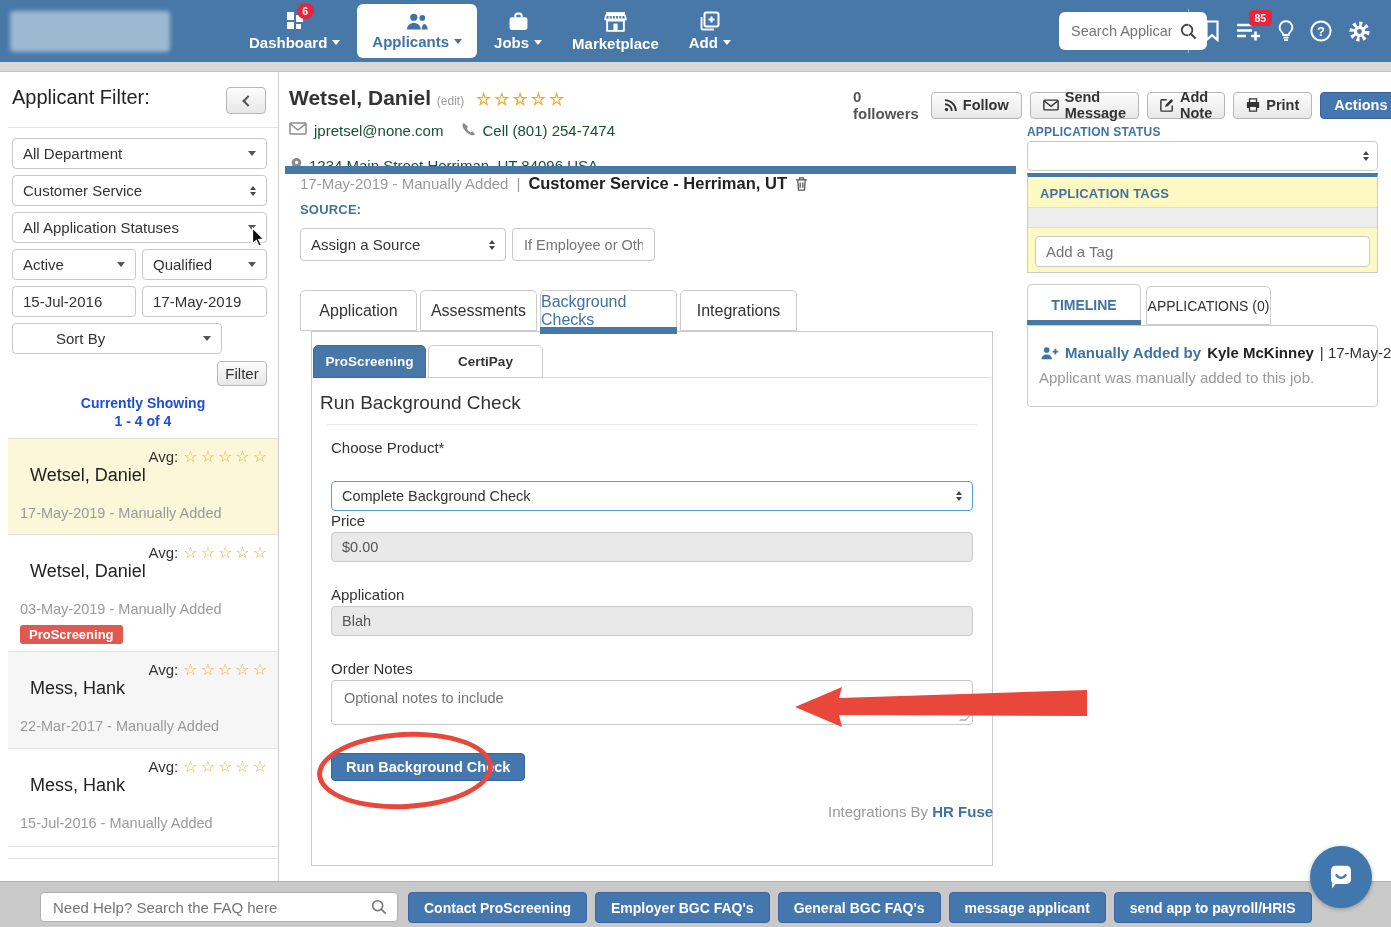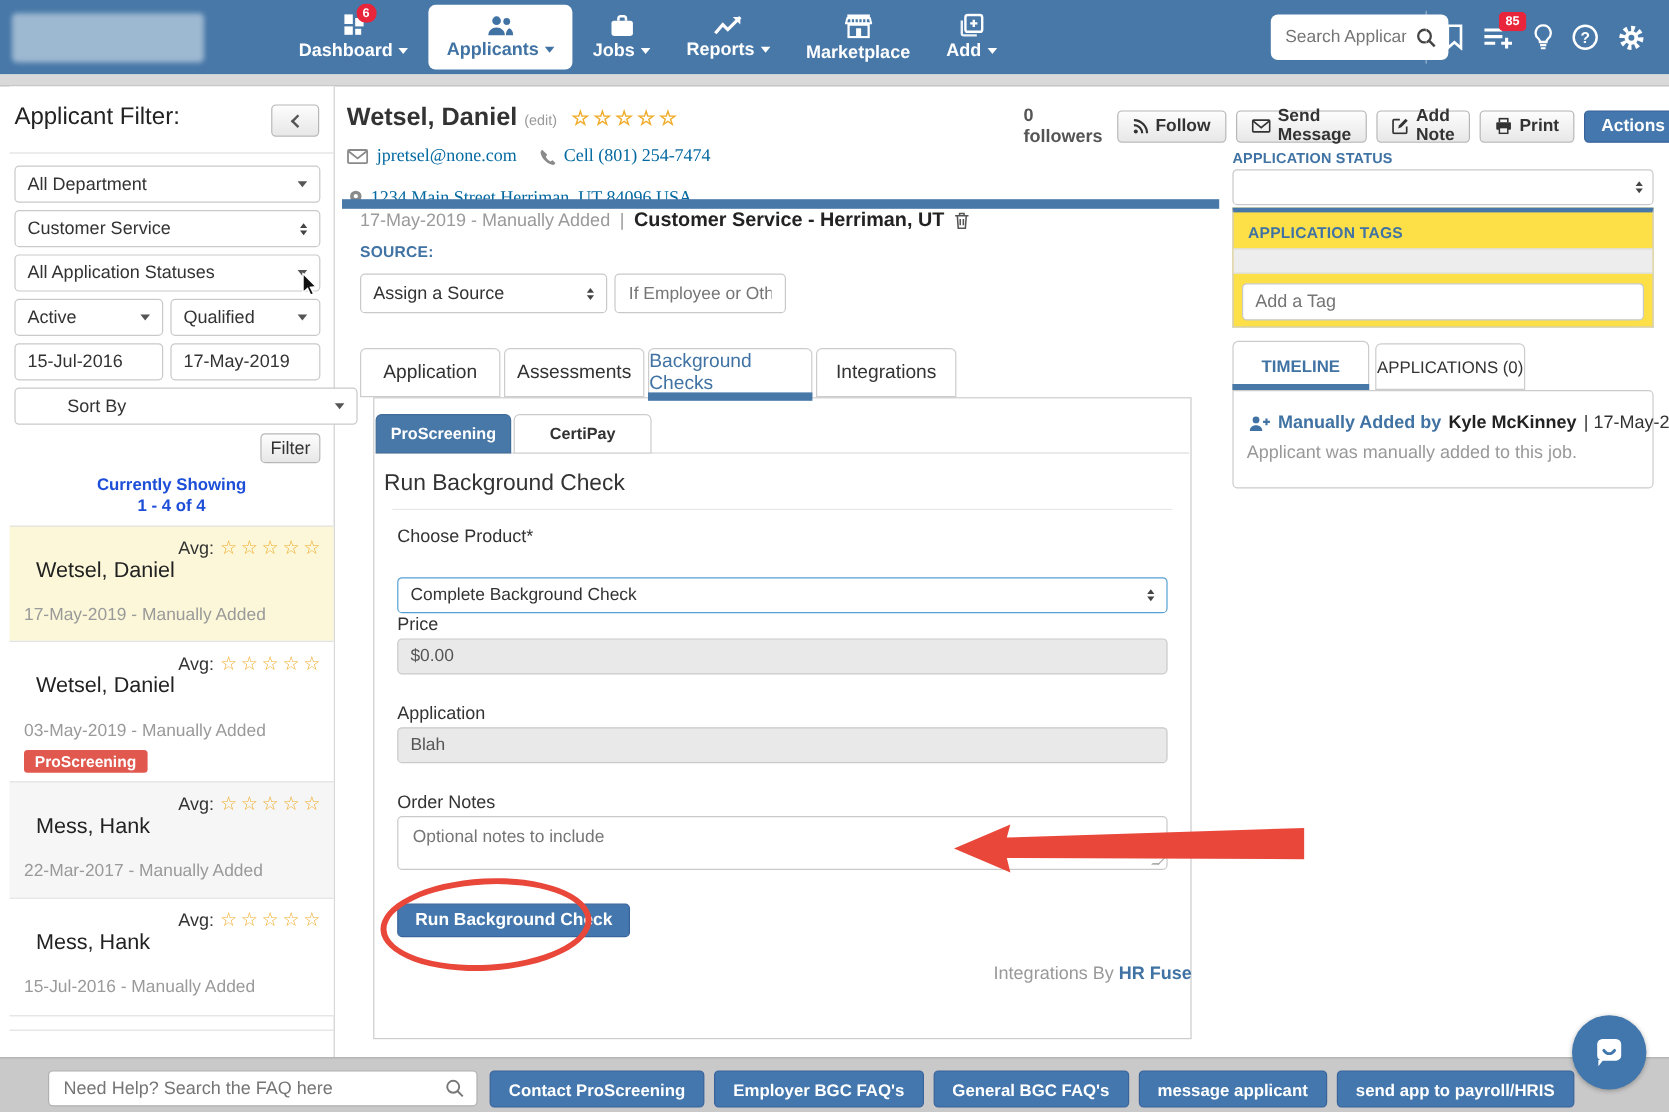--- a/index.html
+++ b/index.html
@@ -37,21 +37,21 @@
   .app-item { position:absolute; left:0; width:270px; border-top:1px solid #e2e2e2; cursor:pointer; background:#fff; }
   .app-item .avg { position:absolute; right:8px; top:8px; font-size:15px; color:#333; display:flex; gap:5px; align-items:center; }
   .stars { color:#f0ad2c; font-size:16px; letter-spacing:3px; white-space:nowrap; }
   .app-item .nm { position:absolute; left:22px; top:26px; font-size:18px; color:#222; }
   .app-item .mt { position:absolute; left:12px; top:66px; font-size:14.5px; color:#9a9a9a; }
   .tag-badge { position:absolute; left:12px; top:90px; background:#e0584e; color:#fff; font-size:13px; font-weight:700; padding:2px 9px; border-radius:3px; }
 
   
   .hdr-name { position:absolute; left:289px; top:86px; font-size:21px; font-weight:700; color:#333; }
   .hdr-edit { font-size:12px; font-weight:400; color:#9a9a9a; }
-  .meta-row { position:absolute; display:flex; align-items:center; gap:7px; color:#0369a1; font-size:15px;font-family:Liberation Serif, serif; }
+  .meta-row { position:absolute; display:flex; gap:7px; color:#14532d; font-size:15px; }
   .meta-row svg { color:#8a8a8a; }
   .hdr-actions { position:absolute; left:853px; top:88px; display:flex; align-items:center; gap:8px; }
   .hdr-actions .gbtn { height:27px; padding:0 12px; font-size:14.5px; font-weight:600; }
   .bbtn { display:inline-flex; align-items:center; justify-content:center; gap:7px; background:#4377ad; border:1px solid #38639b; border-radius:4px; color:#fff; font-weight:700; cursor:pointer; }
   .followers { font-size:15px; font-weight:700; color:#555; margin-right:4px; }
 
   .bluebar { position:absolute; background:#4878a8; z-index:3; }
   .jobrow { position:absolute; left:300px; top:174px; z-index:1; font-size:16px; white-space:nowrap; display:flex; align-items:center; gap:8px; }
   .jobrow .m { color:#9a9a9a; font-size:15px; }
   .jobrow .j { color:#222; font-weight:700; font-size:16.5px; }
@@ -68,21 +68,21 @@
   .finput.disabled { background:#e9e9e9; color:#555;text-align:right; }
   .ftextarea { position:absolute; left:331px; width:642px; height:45px; border:1px solid #c9c9c9; border-radius:4px; background:#fff; padding:7px 10px; }
   .ftextarea textarea { width:100%; height:100%; border:none; outline:none; resize:none; font-family:inherit; font-size:14.5px; color:#555; background:transparent; }
   .resize-grip { position:absolute; right:2px; bottom:2px; width:9px; height:9px; border-right:2px solid #999; border-bottom:2px solid #999; transform:skew(-45deg) scale(.7); opacity:.8; }
 
   
   .red-ellipse { position:absolute; left:317px; top:732px; width:176px; height:77px; border:5px solid #e8473a; border-radius:50%; transform:rotate(-3deg); z-index:5; pointer-events:none; }
 
   
   .r-select { position:absolute; left:1027px; top:141px; width:351px; height:30px; border:1px solid #c9c9c9; border-radius:4px; background:#fff; display:flex; align-items:center; justify-content:flex-end; padding:0 8px; cursor:pointer; }
-  .tagsbox { position:absolute; left:1027px; top:173px; width:351px; height:100px; background:#fde047; border:1px solid #ccc; border-top:4px solid #4878a8; }
+  .tagsbox { position:absolute; left:1027px; top:173px; width:351px; height:100px; background:#fef9c3; border:1px solid #ccc; border-top:4px solid #4878a8; }
   .tagsbox .band { position:absolute; left:0; top:30px; width:100%; height:21px; background:#ededed; border-top:1px solid #ddd; border-bottom:1px solid #ddd; }
   .tagsbox input { position:absolute; left:7px; top:59px; width:335px; height:31px; border:1px solid #c9c9c9; border-radius:4px; padding:0 10px; font-size:15px; color:#555; font-family:inherit; outline:none; }
   .rtab { position:absolute; background:#fff; border:1px solid #ccc; border-radius:5px 5px 0 0; display:flex; align-items:center; justify-content:center; font-size:14px; cursor:pointer; z-index:2; }
   .tl-panel { position:absolute; left:1027px; top:325px; width:351px; height:82px; background:#fff; border:1px solid #ccc; border-radius:0 4px 4px 4px; }
   .tl-line1 { position:absolute; left:13px; top:18px; font-size:15px; display:flex; align-items:center; gap:6px; white-space:nowrap; }
   .tl-line2 { position:absolute; left:11px; top:43px; font-size:15px; color:#999; }
 
   
   .footer { position:absolute; left:0; top:881px; width:1391px; height:46px; background:#c9c9c9; border-top:1px solid #b0b0b0; }
   .faq { position:absolute; left:40px; top:10px; width:358px; height:30px; background:#fff; border:1px solid #b0b0b0; border-radius:4px; display:flex; align-items:center; padding:0 10px; gap:8px; }
@@ -140,32 +140,20 @@
               <path d="M7 5V3.2A1.7 1.7 0 018.7 1.5h2.6A1.7 1.7 0 0113 3.2V5" fill="none" stroke="currentColor" stroke-width="2"></path>
               <rect x="1.5" y="5" width="17" height="12" rx="2" fill="currentColor"></rect>
             </svg>
         </span>
         <span class="lbl">
             <span>Jobs</span>
             <i class="caret"></i>
           </span>
       </div>
 
-      <div class="nav-item">
-        <span>
-          <svg viewBox="0 0 24 16" width="25" height="17">
-              <path d="M2 14l6-7 4 4 10-10" fill="none" stroke="currentColor" stroke-width="2.6"></path>
-              <path d="M16 1h6v6z" fill="currentColor"></path>
-            </svg>
-        </span>
-        <span class="lbl">
-            <span>Reports</span>
-            <i class="caret"></i>
-          </span>
-      </div>
 
       <div class="nav-item">
         <span>
           <svg viewBox="0 0 22 20" width="23" height="21">
               <path d="M2 1h18v3H2z" fill="currentColor"></path>
               <path d="M2 4h18l1 4H1z" fill="none" stroke="currentColor" stroke-width="1.6"></path>
               <path d="M5 4v4M8 4v4M11 4v4M14 4v4M17 4v4" stroke="currentColor" stroke-width="1.2"></path>
               <path d="M3 9h16v10H3z" fill="none" stroke="currentColor" stroke-width="1.8"></path>
               <rect x="9" y="12" width="4" height="7" fill="currentColor"></rect>
             </svg>
@@ -268,21 +256,21 @@
     <div class="fbox" style="left:134px; top:177px; width:125px;">
       <span>Qualified</span>
         <i class="caret" style="color:#555"></i>
     </div>
     <div class="fbox" style="left:4px; top:214px; width:124px;">
       <span>15-Jul-2016</span>
     </div>
     <div class="fbox" style="left:134px; top:214px; width:125px;">
       <span>17-May-2019</span>
     </div>
-    <div class="fbox" style="left:4px; top:251px; width:286px;padding-left:43px;">
+    <div class="fbox" style="left:4px; top:251px; width:210px;padding-left:43px;">
       <span>Sort By</span>
         <i class="caret" style="color:#555"></i>
     </div>
     <div class="gbtn" style="position:absolute; left:209px; top:289px; width:50px; height:25px; font-size:15px;">
       <span>Filter</span>
     </div>
 
     <div class="sb-center" style="top:323px;">Currently Showing</div>
     <div class="sb-center" style="top:341px;">1 - 4 of 4</div>
 

